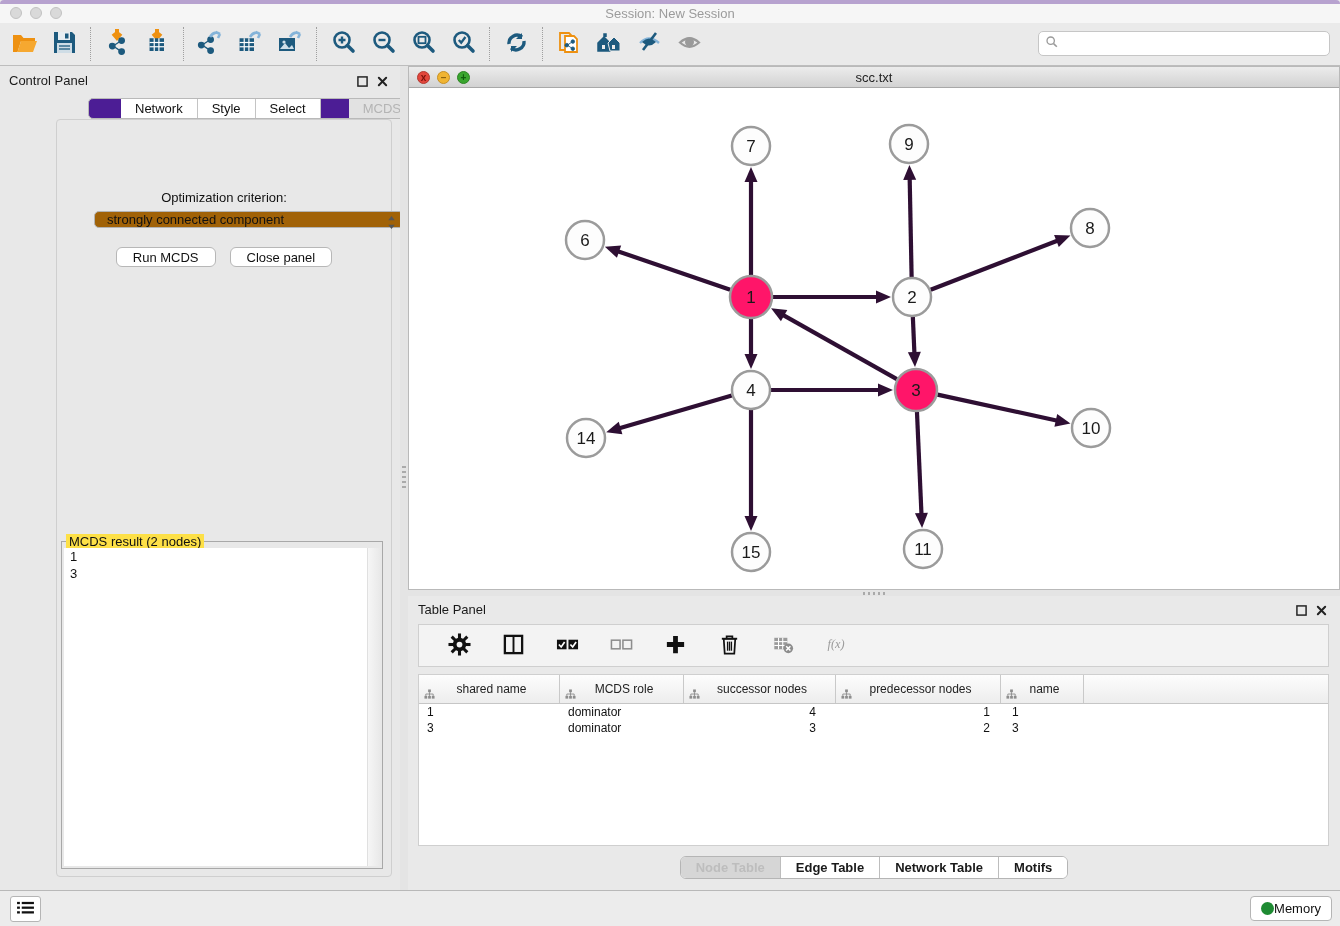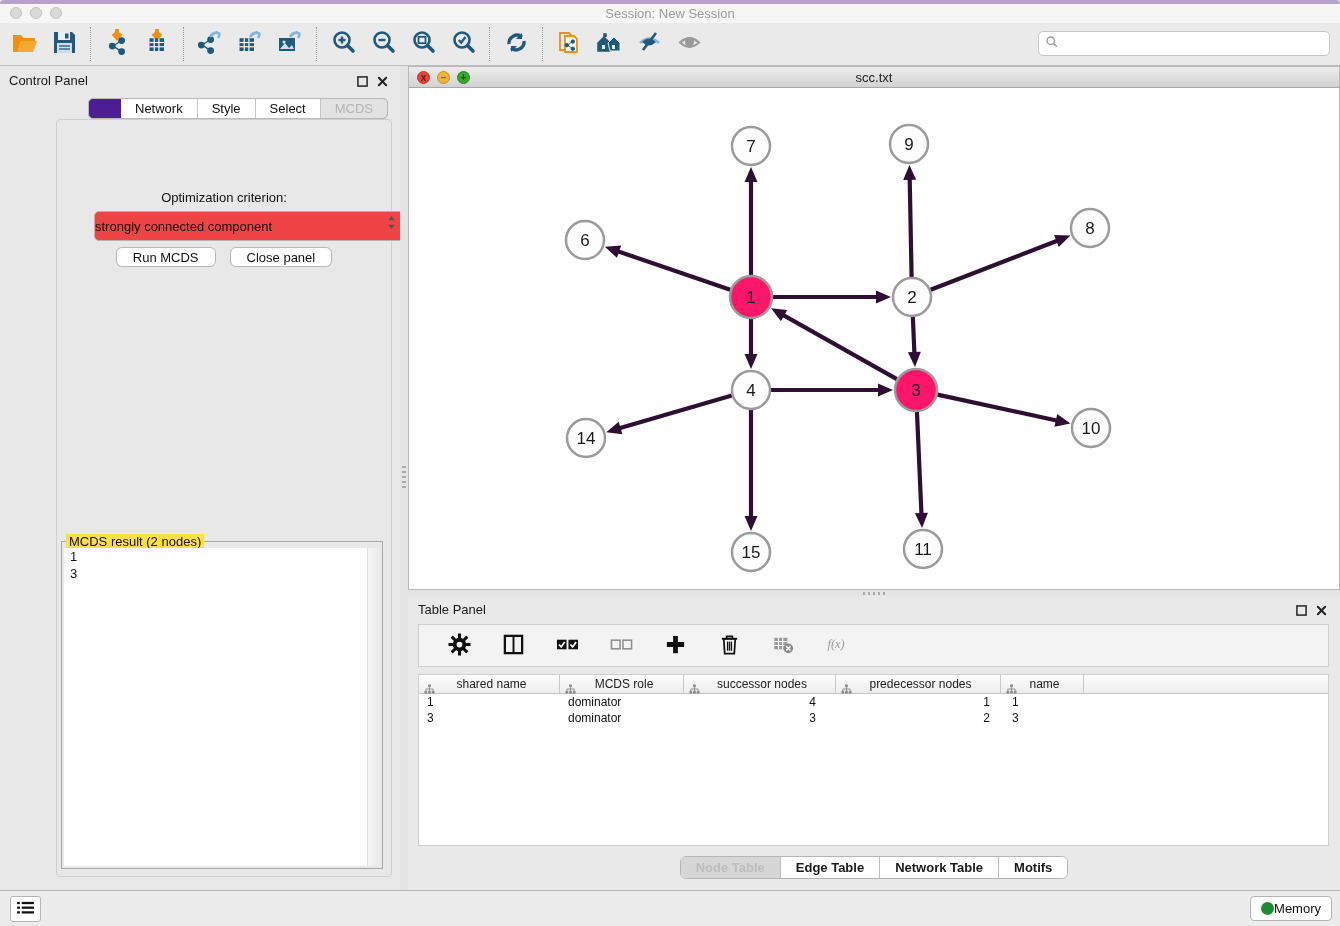--- a/index.html
+++ b/index.html
@@ -24,25 +24,25 @@
   .searchbox input { border:none; outline:none; flex:1; font-size:12px; height:20px; background:transparent; font-family:"Liberation Sans",sans-serif;}
 
   
   .control-panel { position:absolute; left:0; top:66px; width:400px; height:824px; background:#e8e8e8; }
   .cp-header { position:absolute; left:0; top:0; right:0; height:28px; }
   .cp-title { position:absolute; left:9px; top:7px; font-size:13px; color:#1a1a1a; }
   .panel-icons { position:absolute; right:12px; top:7px; display:flex; gap:9px; align-items:center; }
   .panel-icons svg { width:11px; height:11px; }
   .cp-tabs { position:absolute; left:88px; top:32px; height:21px; display:flex; border:1px solid #b9b9b9; border-radius:5px; overflow:hidden; background:#4c1d95;padding-left:32px; }
   .cp-tab { font-size:13px; color:#111; background:#fff; border:none; border-right:1px solid #c4c4c4; padding:2px 14px; cursor:pointer; font-family:"Liberation Sans",sans-serif;}
-  .cp-tab:last-child { border-right:none; }
+  .cp-tab:last-child { border-right:none;margin-left:28px; }
   .cp-tab.selected { background:#e2e2e2; color:#b4b4b4; }
   .cp-body { position:absolute; left:8px; right:8px; top:53px; bottom:13px; background:#e8e8e8; border:1px solid #cfcfcf; border-radius:4px;margin-left:48px; }
   .opt-label { position:absolute; left:0; right:0; top:70px; text-align:center; font-size:13px; color:#111; }
-  .criterion { position:absolute; left:37px; top:91px; width:310px; height:30px; background:#ef4444; border:1px solid #b3b3b3; border-radius:5px; display:flex; align-items:center; font-size:13px; color:#111; padding-left:0; cursor:pointer; }
+  .criterion { position:absolute; left:37px; top:91px; width:310px; height:17px; background:#a16207; border:1px solid #b3b3b3; border-radius:5px; display:flex; align-items:center; font-size:13px; color:#111; padding-left:12px; cursor:pointer; }
   .criterion .stepper { position:absolute; right:5px; top:2px; }
   .cp-buttons { position:absolute; left:0; right:0; top:127px; display:flex; justify-content:center; gap:14px; }
   .cp-btn { height:20px; background:#fff; border:1px solid #b7b7b7; border-radius:6px; font-size:13px; color:#111; padding:0 16px; cursor:pointer; font-family:"Liberation Sans",sans-serif;}
   .mcds-fieldset { position:absolute; left:4px; right:8px; top:421px; bottom:7px; border:1px solid #a8a8a8; }
   .mcds-legend { position:absolute; left:4px; top:-8px; background:#fde047; font-size:13px; color:#111; padding:0 3px; }
   .mcds-box { position:absolute; inset:6px 2px 2px 2px; background:#fff; overflow:hidden; }
   .mcds-line { font-size:13px; color:#111; padding-left:6px; line-height:17px; }
   .mcds-scroll { position:absolute; right:0; top:0; bottom:0; width:13px; background:linear-gradient(to right,#f6f6f6,#e9e9e9); border-left:1px solid #e0e0e0; }
 
   
@@ -63,21 +63,21 @@
   .net-canvas { position:absolute; left:0; top:21px; right:0; bottom:0; background:#fff; }
 
   
   .table-panel { position:absolute; left:408px; top:596px; right:0; height:294px; background:#e9e9e9; border-radius:0 0 5px 5px; }
   .tp-title { position:absolute; left:10px; top:6px; font-size:13px; color:#1a1a1a; }
   .tp-toolbar { position:absolute; left:10px; right:11px; top:28px; height:43px; background:#f3f3f3; border:1px solid #cfcfcf; display:flex; align-items:center; padding-left:8px; gap:5px; }
   .tp-btn { width:33px; height:36px; border:none; background:transparent; display:flex; align-items:center; justify-content:center; cursor:pointer;margin-left:16px; }
   .tp-btn svg { width:23px; height:23px; }
   .tp-btn.disabled { cursor:default; }
   .tp-table { position:absolute; left:10px; right:11px; top:78px; height:172px; background:#fff; border:1px solid #cfcfcf; overflow:hidden; }
-  .t-head { display:flex; height:19px; background:linear-gradient(#fdfdfd,#ededed); border-bottom:1px solid #c6c6c6; }
+  .t-head { display:flex; height:29px; background:linear-gradient(#fdfdfd,#ededed); border-bottom:1px solid #c6c6c6; }
   .t-hcell { display:flex; align-items:center; justify-content:center; gap:5px; border-right:1px solid #c9c9c9; font-size:12px; color:#222; position:relative; }
   .t-hcell svg { width:11px; height:11px; position:absolute; left:5px; }
   .t-row { display:flex; height:16px; background:#fff; }
   .t-cell { font-size:12px; color:#111; line-height:16px; white-space:nowrap; overflow:hidden; }
   .tp-tabs { position:absolute; left:0; right:0; top:260px; display:flex; justify-content:center; }
   .tp-tabgroup { display:flex; border:1px solid #b5b5b5; border-radius:6px; overflow:hidden; background:#fff; }
   .tp-tab { font-size:13px; font-weight:600; color:#1a1a1a; background:#fff; border:none; border-right:1px solid #bdbdbd; padding:3px 15px; cursor:pointer; font-family:"Liberation Sans",sans-serif;}
   .tp-tab:last-child { border-right:none; }
   .tp-tab.selected { background:#d6d6d6; color:#bdbdbd; }
 

